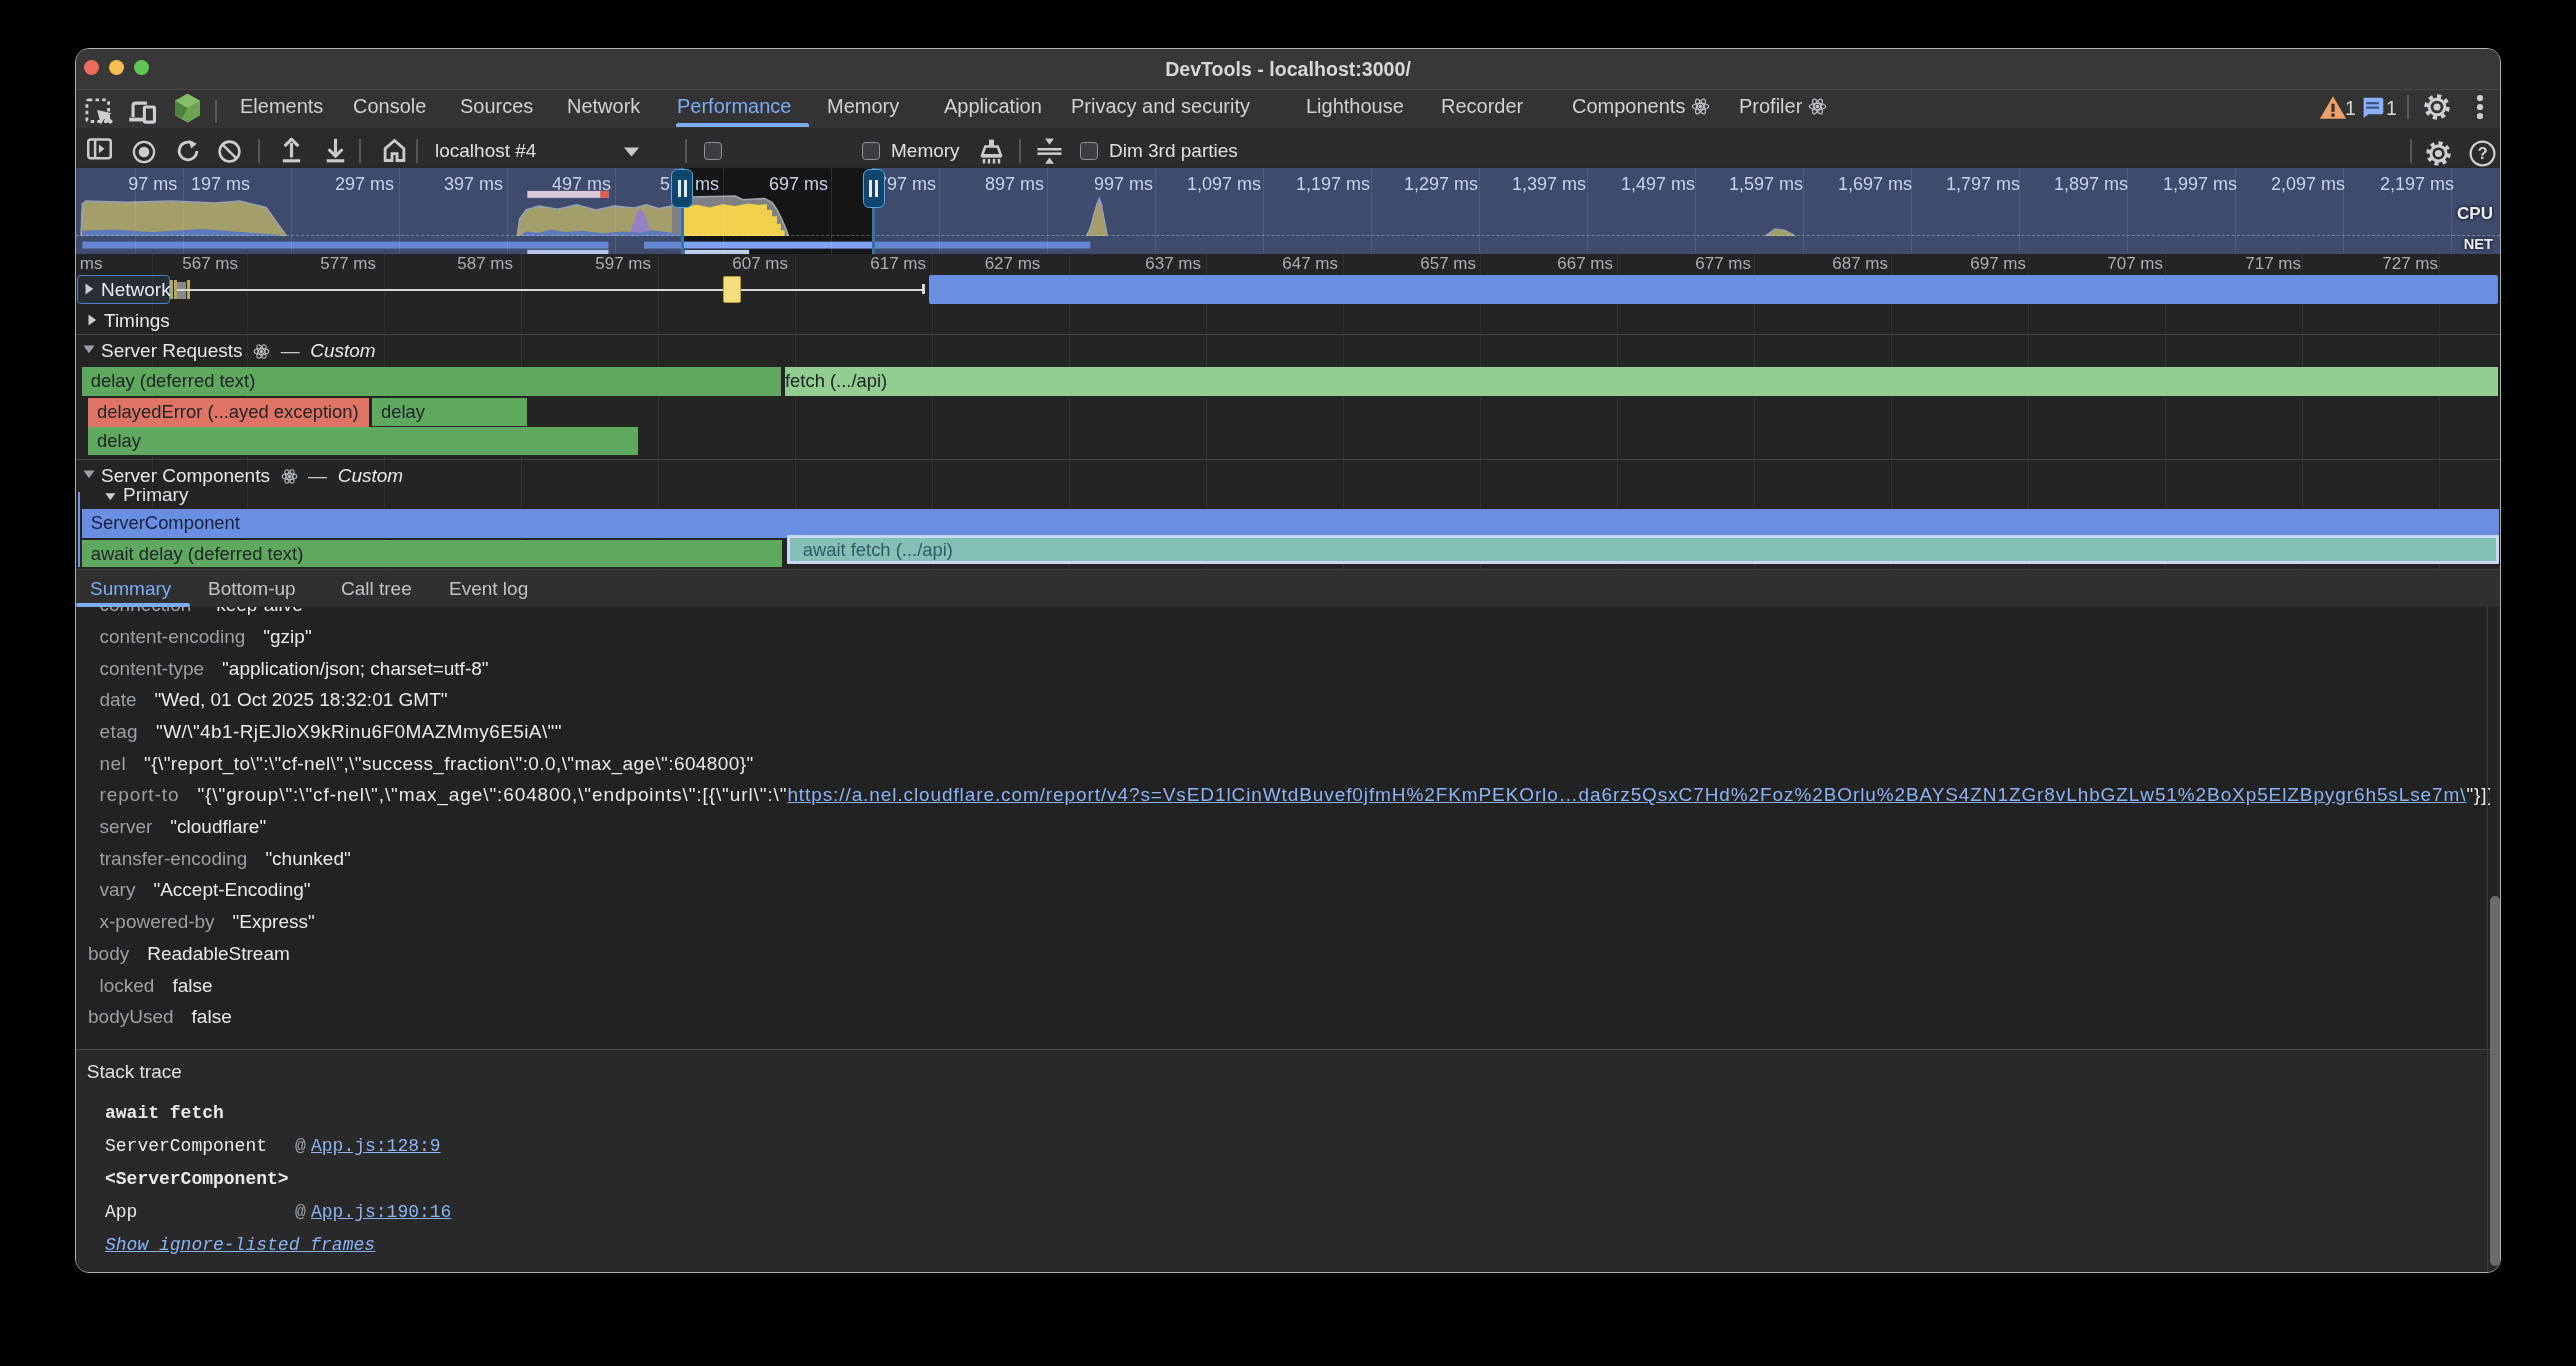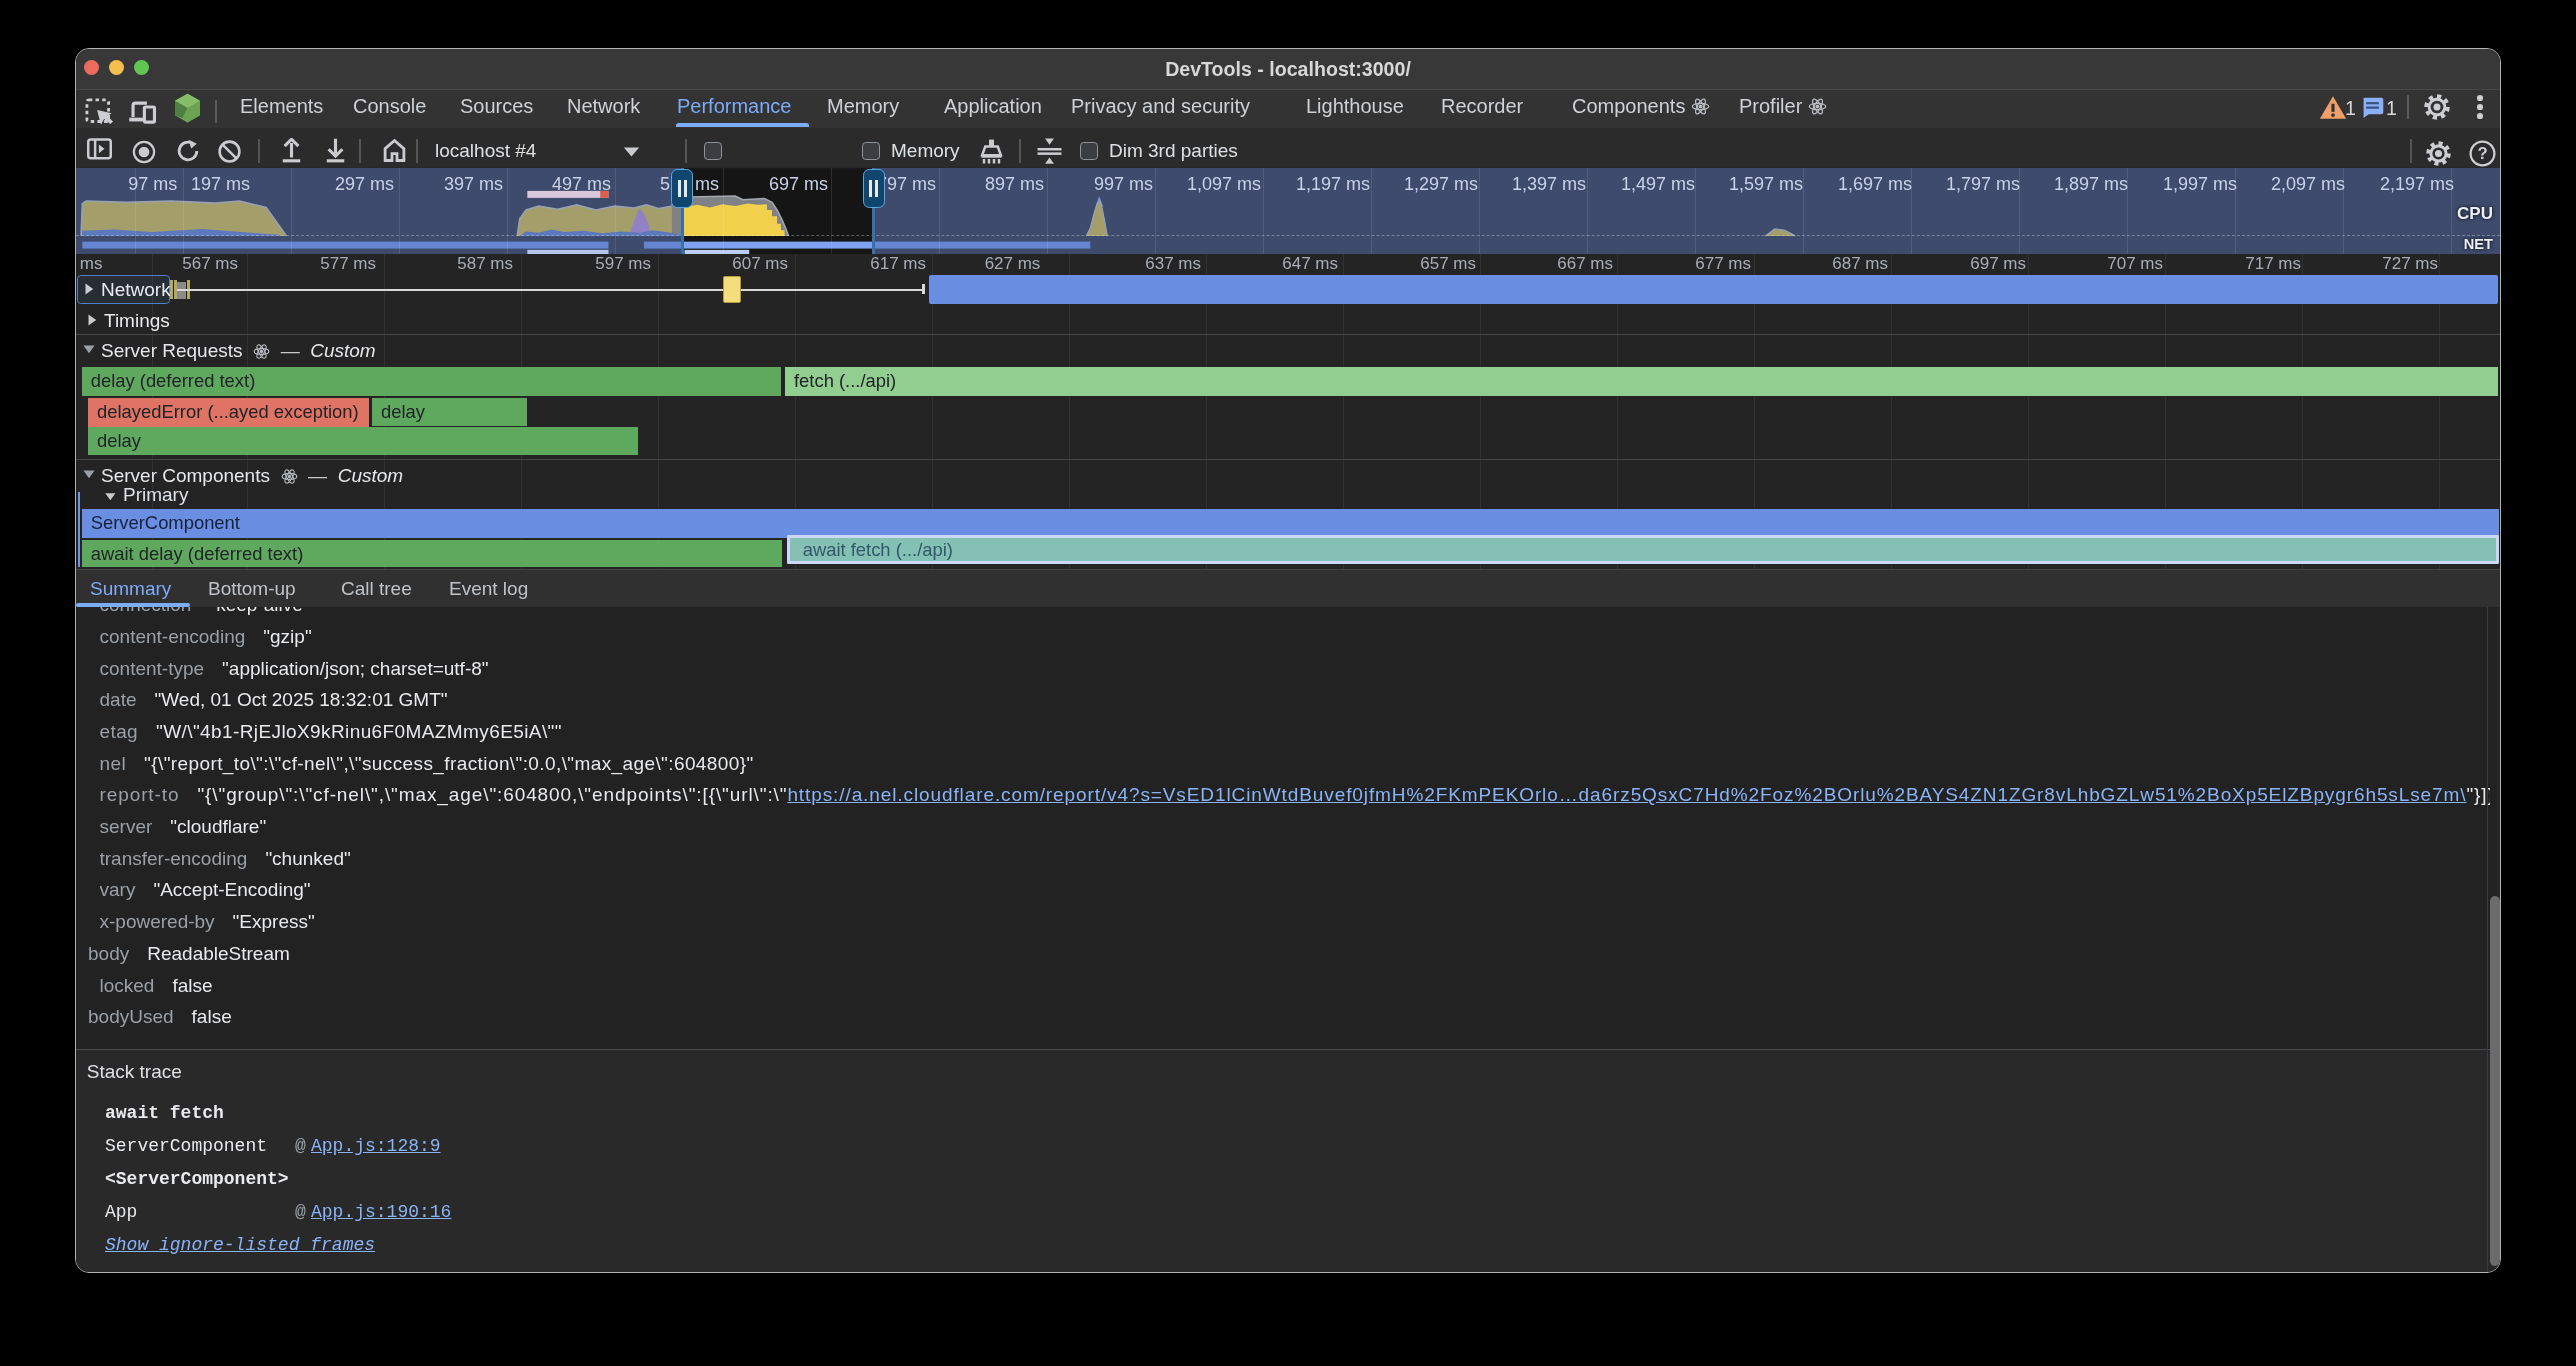--- a/index.html
+++ b/index.html
@@ -251,21 +251,21 @@
     </svg>
     <div style="position:absolute;left:25px;top:289px;height:25px;font-size:19px;color:#e6e8eb;line-height:25px;white-space:pre;">Server Requests&nbsp; <svg width="17" height="17" viewBox="0 0 30 30" style="vertical-align:-2.5px">
 <g fill="none" stroke="#b9bdc3" stroke-width="2">
 <ellipse cx="15" cy="15" rx="13" ry="5"></ellipse>
 <ellipse cx="15" cy="15" rx="13" ry="5" transform="rotate(60 15 15)"></ellipse>
 <ellipse cx="15" cy="15" rx="13" ry="5" transform="rotate(120 15 15)"></ellipse>
         </g>
 <circle cx="15" cy="15" r="3" fill="#b9bdc3"></circle>
       </svg> &nbsp;<span style="color:#c9cbce">—</span>&nbsp; <i>Custom</i></div>
 <div style="position:absolute;left:5.7px;top:318px;width:699px;height:28.5px;background:#5fa95f;font-size:18.4px;color:#202327;line-height:28.5px;padding-left:9px;overflow:hidden;white-space:pre;">delay (deferred text)</div>
-<div style="position:absolute;left:709px;top:318px;width:1713px;height:28.5px;background:#92ce90;font-size:18.4px;color:#202327;line-height:28.5px;padding-left:9px;overflow:hidden;white-space:pre;">fetch (.../api)</div>
+<div style="position:absolute;left:709px;top:318px;width:1713px;height:28.5px;background:#92ce90;font-size:18.4px;color:#202327;line-height:28.5px;overflow:hidden;white-space:pre;">fetch (.../api)</div>
 <div style="position:absolute;left:12px;top:349px;width:281px;height:39px;background:#df7464;font-size:18.4px;color:#202327;line-height:28.5px;padding-left:9px;overflow:hidden;white-space:pre;">delayedError (...ayed exception)</div>
 <div style="position:absolute;left:296px;top:349px;width:155px;height:28px;background:#5fa95f;font-size:18.4px;color:#202327;line-height:28.5px;padding-left:9px;overflow:hidden;white-space:pre;">delay</div>
 <div style="position:absolute;left:12px;top:378px;width:550px;height:28px;background:#5fa95f;font-size:18.4px;color:#202327;line-height:28.5px;padding-left:9px;overflow:hidden;white-space:pre;">delay</div>
 <div style="position:absolute;left:0px;top:410px;width:2424px;height:1.3px;background:#46474a;"></div>
 <svg class="a" style="left:6.3px;top:418px" width="14" height="14" viewBox="0 0 20 20">
       <path d="M2 5 L18 5 L10 16 Z" fill="#9aa0a6"></path>
     </svg>
     <div style="position:absolute;left:25px;top:414px;height:25px;font-size:19px;color:#e6e8eb;line-height:25px;white-space:pre;">Server Components&nbsp; <svg width="17" height="17" viewBox="0 0 30 30" style="vertical-align:-2.5px">
 <g fill="none" stroke="#b9bdc3" stroke-width="2">
 <ellipse cx="15" cy="15" rx="13" ry="5"></ellipse>

